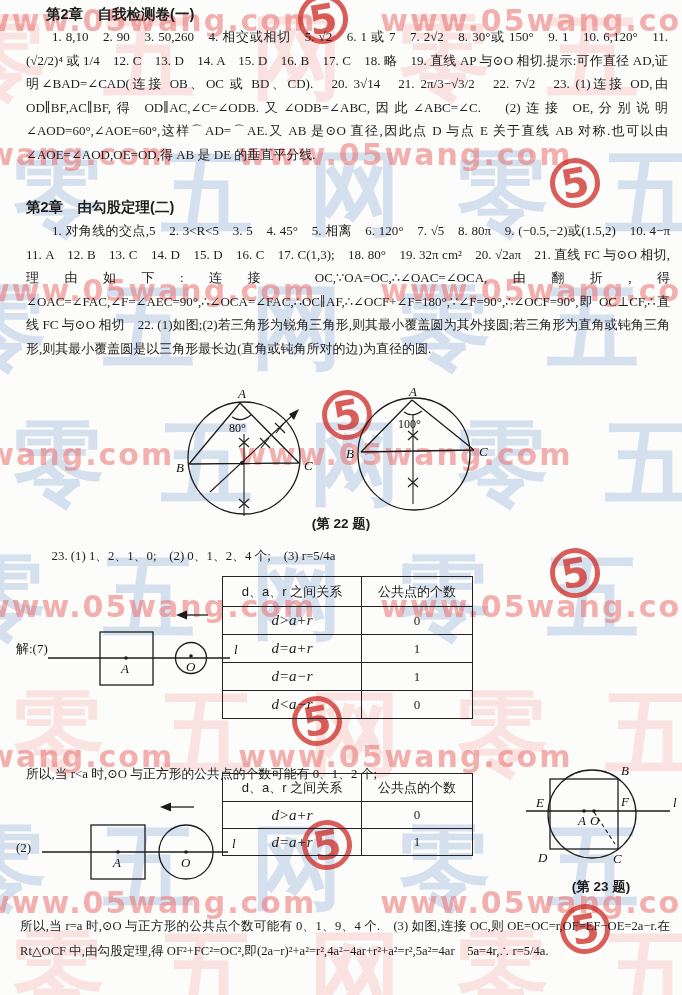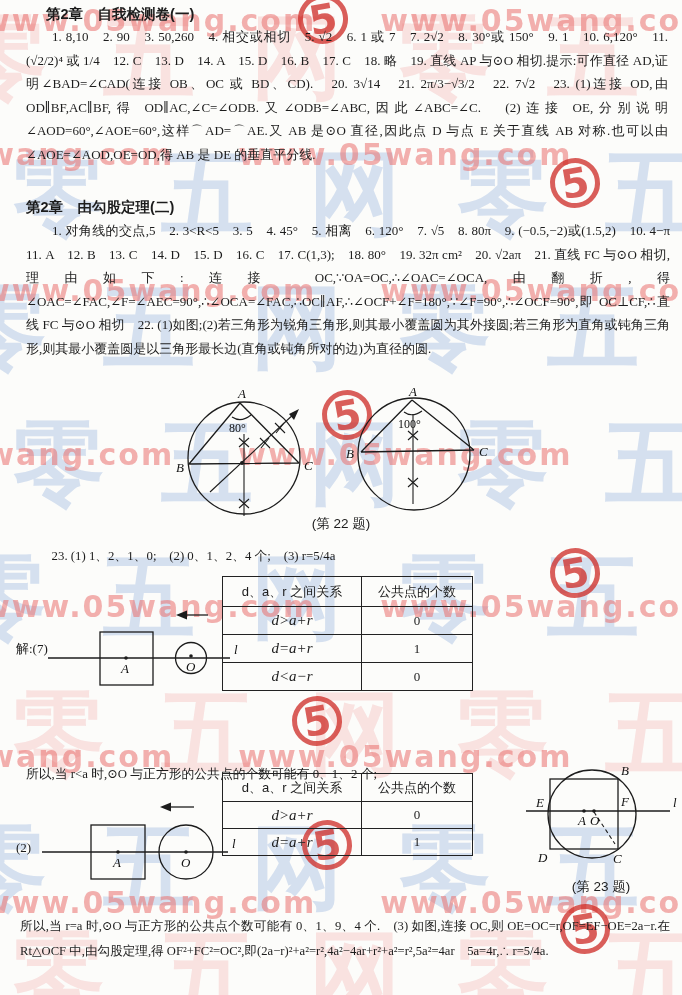--- a/index.html
+++ b/index.html
@@ -19,21 +19,21 @@
            font-family:"DejaVu Sans",sans-serif;font-weight:bold;font-size:40px;
            border:5px solid;transform:rotate(-10deg);box-sizing:border-box;}
   
   .abs{position:absolute;z-index:1;}
   .sec-title{font-family:"Liberation Sans","DejaVu Sans",sans-serif;
              font-weight:bold;font-size:14.5px;line-height:20px;margin:0;}
   .body-par{font-size:13px;line-height:23.5px;text-align:justify;margin:0;
             text-indent:2em;overflow:hidden;}
   .plain-par{font-size:12.8px;line-height:24px;margin:0;text-align:justify;}
   .fig-caption{font-family:"Liberation Sans","DejaVu Sans",sans-serif;
-               font-weight:normal;font-size:13.5px;text-align:center;margin:0;}
+               font-weight:bold;font-size:13.5px;text-align:center;margin:0;}
   .side-label{font-size:13px;}
   
   table.ans-table{border-collapse:collapse;background:transparent;}
   table.ans-table td{border:1.5px solid #222;text-align:center;vertical-align:middle;
                      padding:0 10px;}
   table.ans-table td.hd{font-family:"Liberation Sans","DejaVu Sans",sans-serif;
                         font-size:13px;height:29px;}
   table.ans-table td.rel{font-style:italic;font-size:15px;height:27px;width:118px;}
   table.ans-table td.cnt{font-size:13px;width:90px;}
   #table2 td.rel{height:26px;}
@@ -177,20 +177,24 @@
   </tr>
   <tr>
     <td class="rel">d&gt;a+r</td>
     <td class="cnt">0</td>
   </tr>
   <tr>
     <td class="rel">d=a+r</td>
     <td class="cnt">1</td>
   </tr>
   <tr>
+    <td class="rel">d=a−r</td>
+    <td class="cnt">1</td>
+  </tr>
+  <tr>
     <td class="rel">d&lt;a−r</td>
     <td class="cnt">0</td>
   </tr>
 </tbody>
   </table>
 
 <p class="abs plain-par" style="left:26px;top:762px;width:640px;">所以,当 r&lt;a 时,⊙O 与正方形的公共点的个数可能有 0、1、2 个;</p>
 
 <span class="abs side-label" style="left:16px;top:840px;">(2)</span>
 <div class="abs" style="left:36px;top:790px;">

